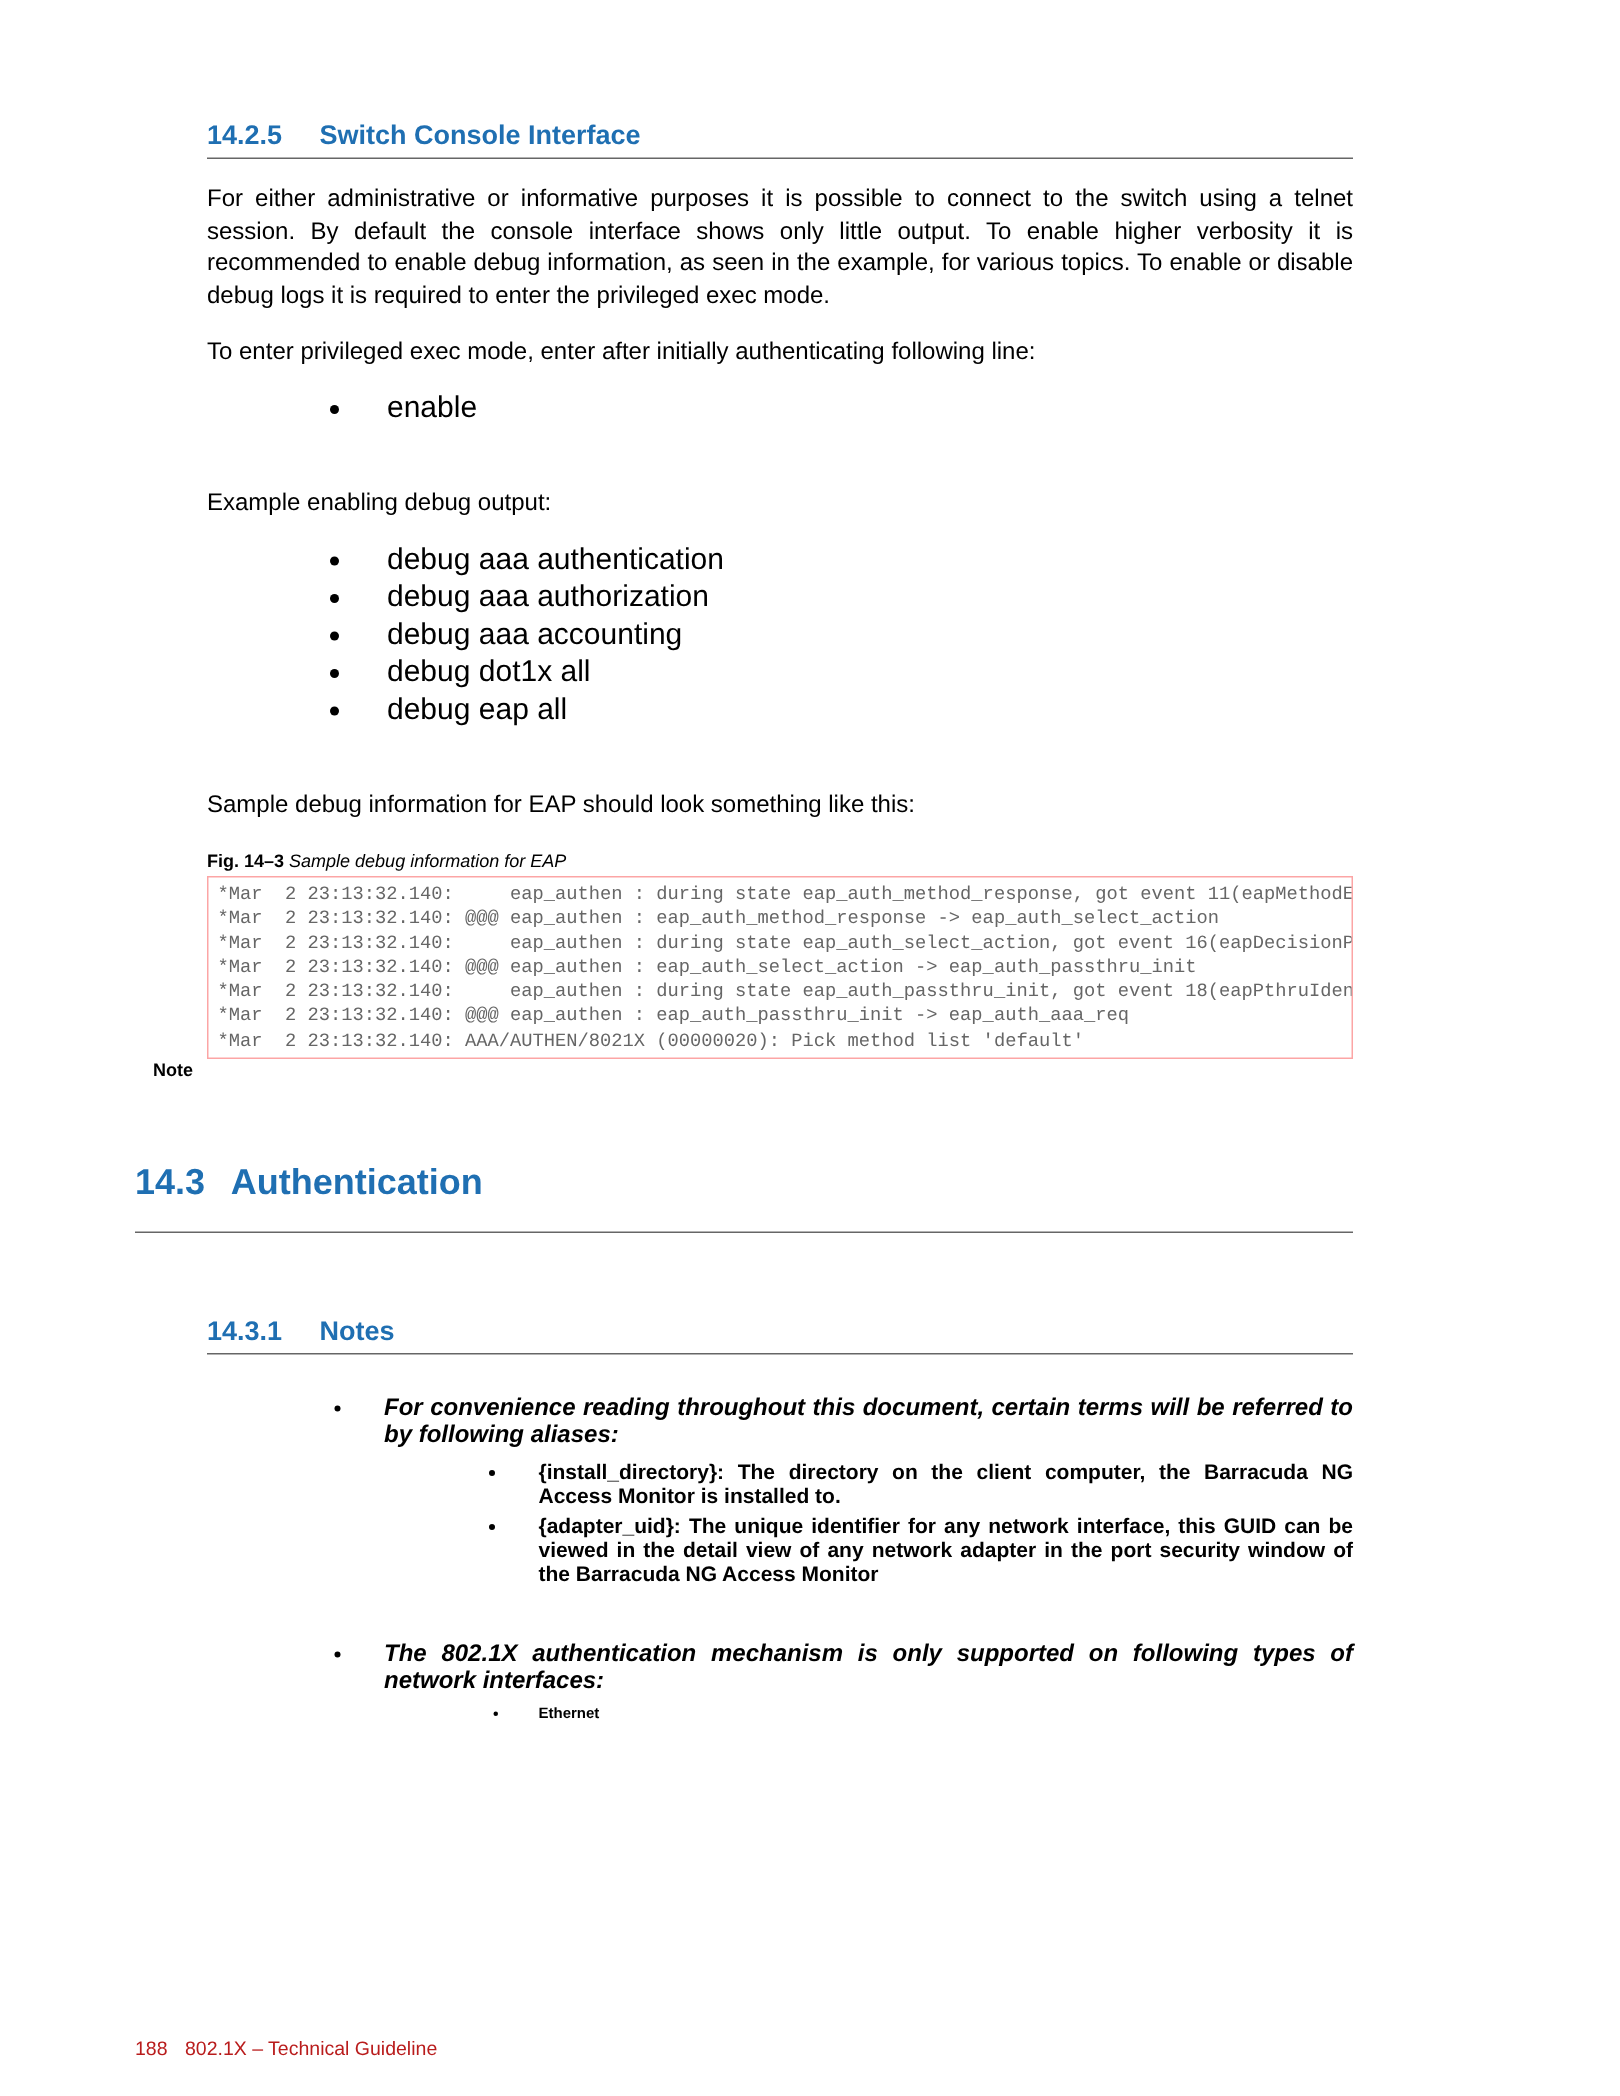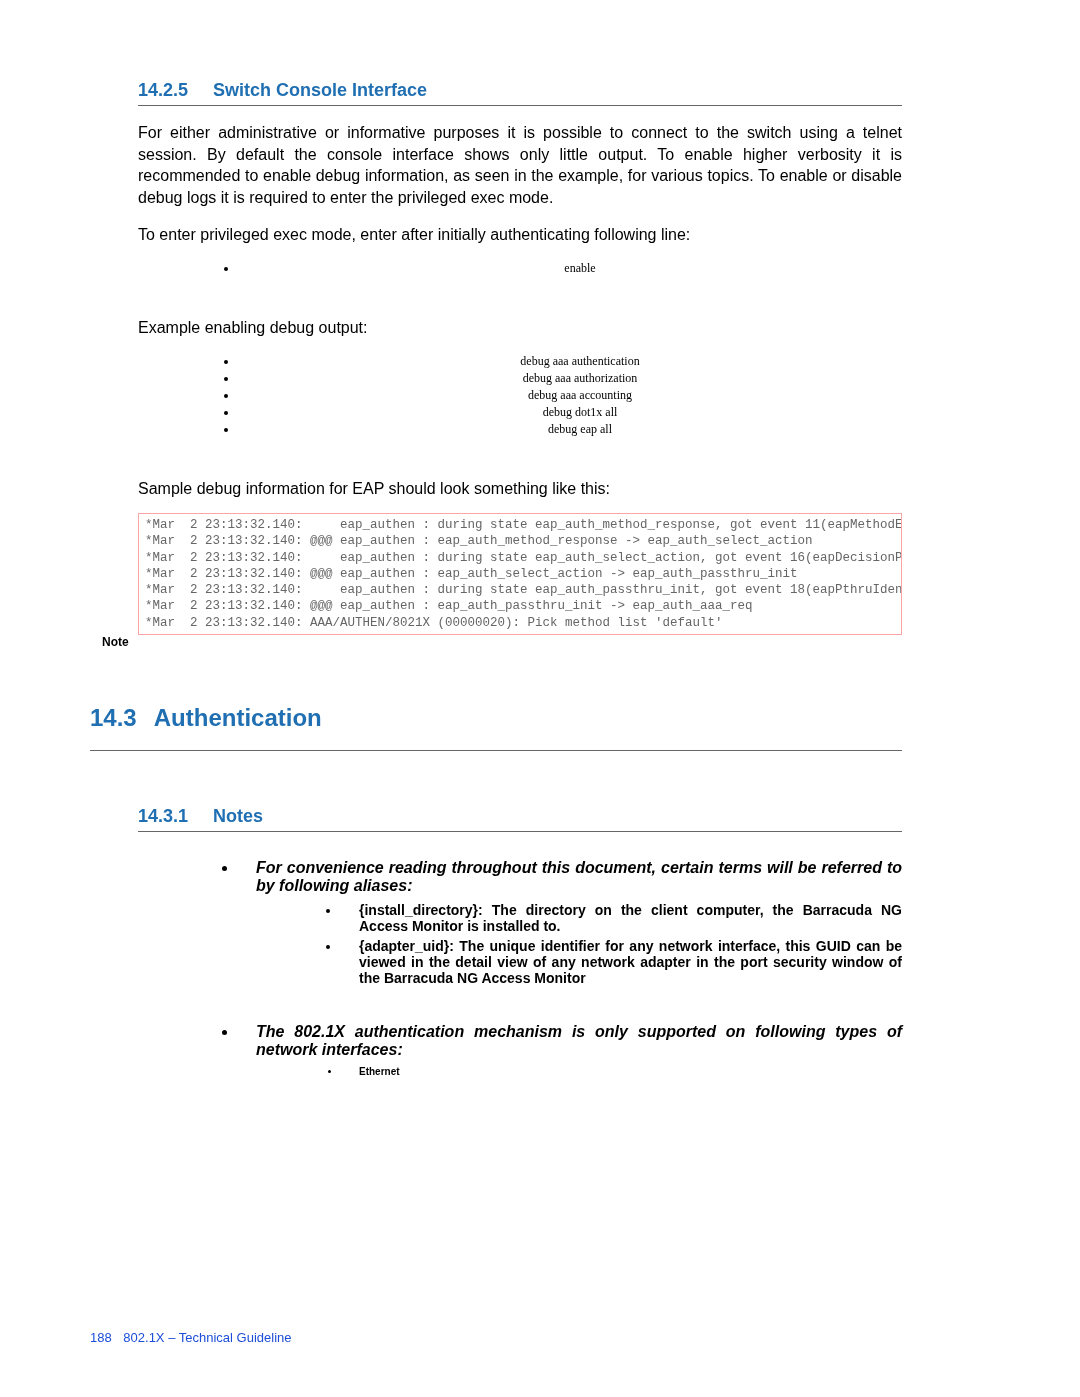--- a/index.html
+++ b/index.html
@@ -55,25 +55,24 @@
     font-size: 16px;
     line-height: 1.35;
     margin: 14px 0;
   }
   ul.cmd-list {
     list-style: disc;
     margin: 4px 0 4px 0;
     padding-left: 100px;
   }
   ul.cmd-list li {
-    font-family: Liberation Serif, serif;
-    font-size: 12px;
+    font-family: Liberation Sans, sans-serif;
+    font-size: 20px;
     padding: 1px 0;
     padding-left: 20px;
-    text-align: center;
   }
   .fig-caption {
     font-size: 12px;
     margin: 20px 0 3px 0;
   }
   .fig-caption .fig-label { font-weight: bold; }
   .fig-caption .fig-title { font-style: italic; }
   .code-box {
     border: 1px solid #fca5a5;
     padding: 3px 6px;
@@ -139,24 +138,24 @@
     margin: 5px 0;
     font-style: normal;
     font-size: 10px;
   }
   ul.notes-sub2 > li {
     font-weight: bold;
     padding: 2px 0 2px 18px;
   }
   .footer {
     position: absolute;
-    bottom: 52px;
+    bottom: 24px;
     left: 90px;
     font-size: 13px;
-    color: #1d4ed8;
+    color: #b91c1c;
   }
   .footer .page-num { margin-right: 8px; }
 </style>
 </head>
 <body>
 
 <div class="page">
 
   <div class="content">
     <div class="h3">
@@ -176,20 +175,24 @@
     <ul class="cmd-list">
       <li>debug aaa authentication</li>
       <li>debug aaa authorization</li>
       <li>debug aaa accounting</li>
       <li>debug dot1x all</li>
       <li>debug eap all</li>
     </ul>
 
     <p class="body-short" style="margin-top:40px;">Sample debug information for EAP should look something like this:</p>
 
+    <div class="fig-caption">
+      <span class="fig-label">Fig. 14–3</span>
+      <span class="fig-title">Sample debug information for EAP</span>
+    </div>
     <div class="code-box">*Mar  2 23:13:32.140:     eap_authen : during state eap_auth_method_response, got event 11(eapMethodEnd)
 *Mar  2 23:13:32.140: @@@ eap_authen : eap_auth_method_response -&gt; eap_auth_select_action
 *Mar  2 23:13:32.140:     eap_authen : during state eap_auth_select_action, got event 16(eapDecisionPass)
 *Mar  2 23:13:32.140: @@@ eap_authen : eap_auth_select_action -&gt; eap_auth_passthru_init
 *Mar  2 23:13:32.140:     eap_authen : during state eap_auth_passthru_init, got event 18(eapPthruIdentity)
 *Mar  2 23:13:32.140: @@@ eap_authen : eap_auth_passthru_init -&gt; eap_auth_aaa_req
 *Mar  2 23:13:32.140: AAA/AUTHEN/8021X (00000020): Pick method list 'default'</div>
 
     <div class="note-block">
       <div class="note-label">Note</div>

